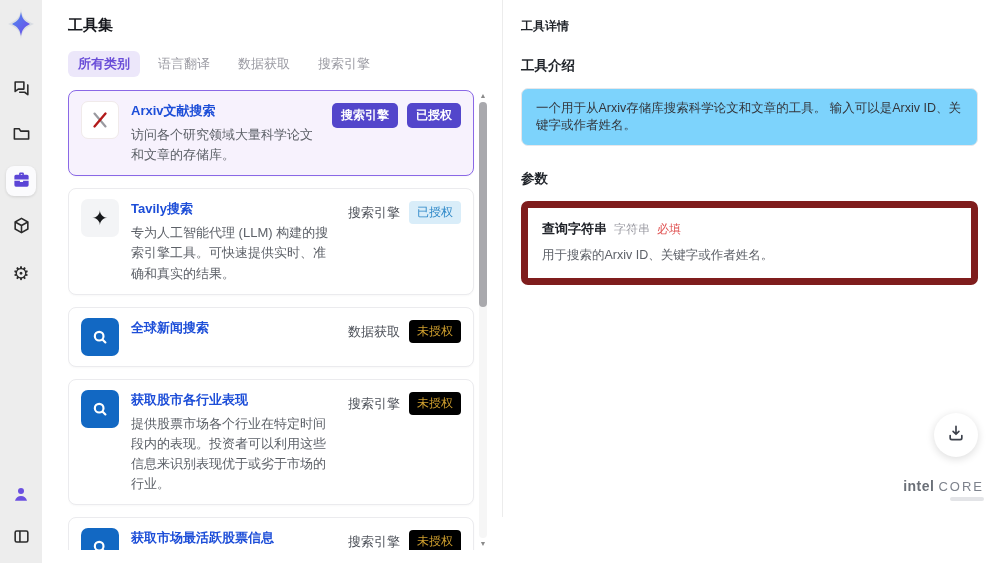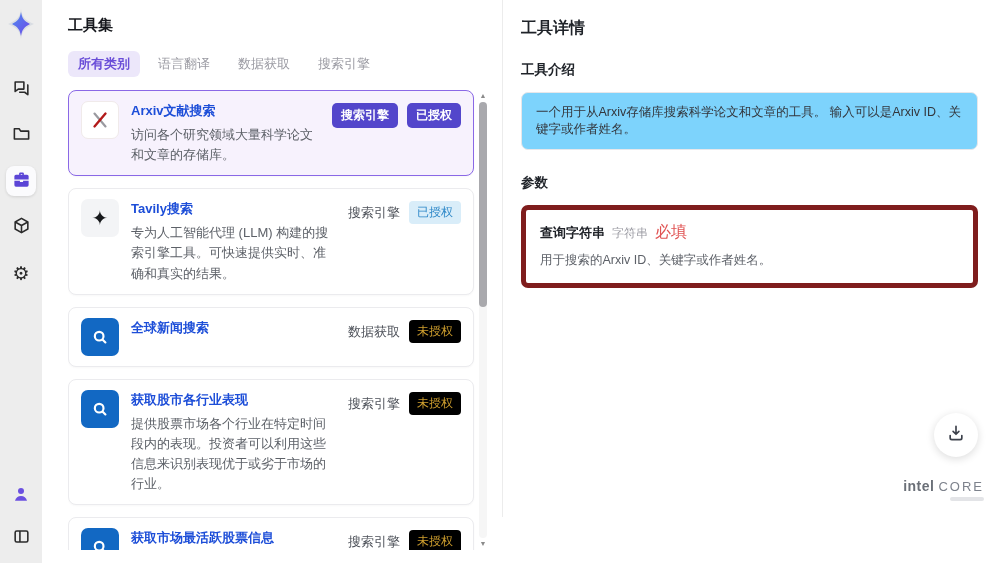--- a/index.html
+++ b/index.html
@@ -69,33 +69,33 @@
   .badge-ok { background:#d9edf9; color:#2e88c8; }
   .badge-no { background:#000000; color:#cf9f2e; }
 
   
   .vscroll { position:absolute; right:0; top:2px; width:10px; height:456px; }
   .vs-arrow { color:#8a8a8a; font-size:7px; text-align:center; height:8px; line-height:8px; }
   .vs-track { position:absolute; top:10px; bottom:10px; left:1px; width:8px; background:#f6f6f6; border-radius:4px; }
   .vs-thumb { position:absolute; top:0; left:0; width:8px; height:205px; background:#a9a9ad; border-radius:4px; }
 
   
-  .detail-title { font-size:16px; font-weight:bold; margin-bottom:22px; }
+  .detail-title { font-size:12px; font-weight:bold; margin-bottom:22px; }
   .section-title { font-size:13.5px; font-weight:bold; margin-bottom:13px; }
   .intro-box {
     border:1px solid #e7e7ea; border-radius:7px; padding:11px 14px;
     font-size:12.5px; color:#33363c; margin-bottom:24px; background:#7dd3fc;
   }
   .param-box {
-    border:5px solid #7f1d1d; border-radius:7px; padding:12px 14px 14px 14px; background:#fff;
+    border:7px solid #7f1d1d; border-radius:7px; padding:12px 14px 14px 14px; background:#fff;
   }
   .param-head { display:flex; align-items:baseline; gap:7px; margin-bottom:9px; }
   .param-name { font-size:13px; font-weight:bold; color:#202329; }
   .param-type { font-size:12px; color:#9a9aa2; }
-  .param-required { font-size:16px; color:#e05252; }
+  .param-required { font-size:12px; color:#e05252; }
   .param-desc { font-size:12.5px; color:#5d6168; }
 
   
   .fab {
     position:absolute; right:22px; bottom:60px; width:44px; height:44px; border-radius:50%;
     background:#fff; box-shadow:0 2px 8px rgba(0,0,0,.14); display:flex;
     align-items:center; justify-content:center; cursor:pointer; color:#3c414b;
   }
   .brand { position:absolute; right:16px; bottom:16px; text-align:right; color:#787d87; }
   .brand-line1 { font-size:14px; letter-spacing:.5px; }

